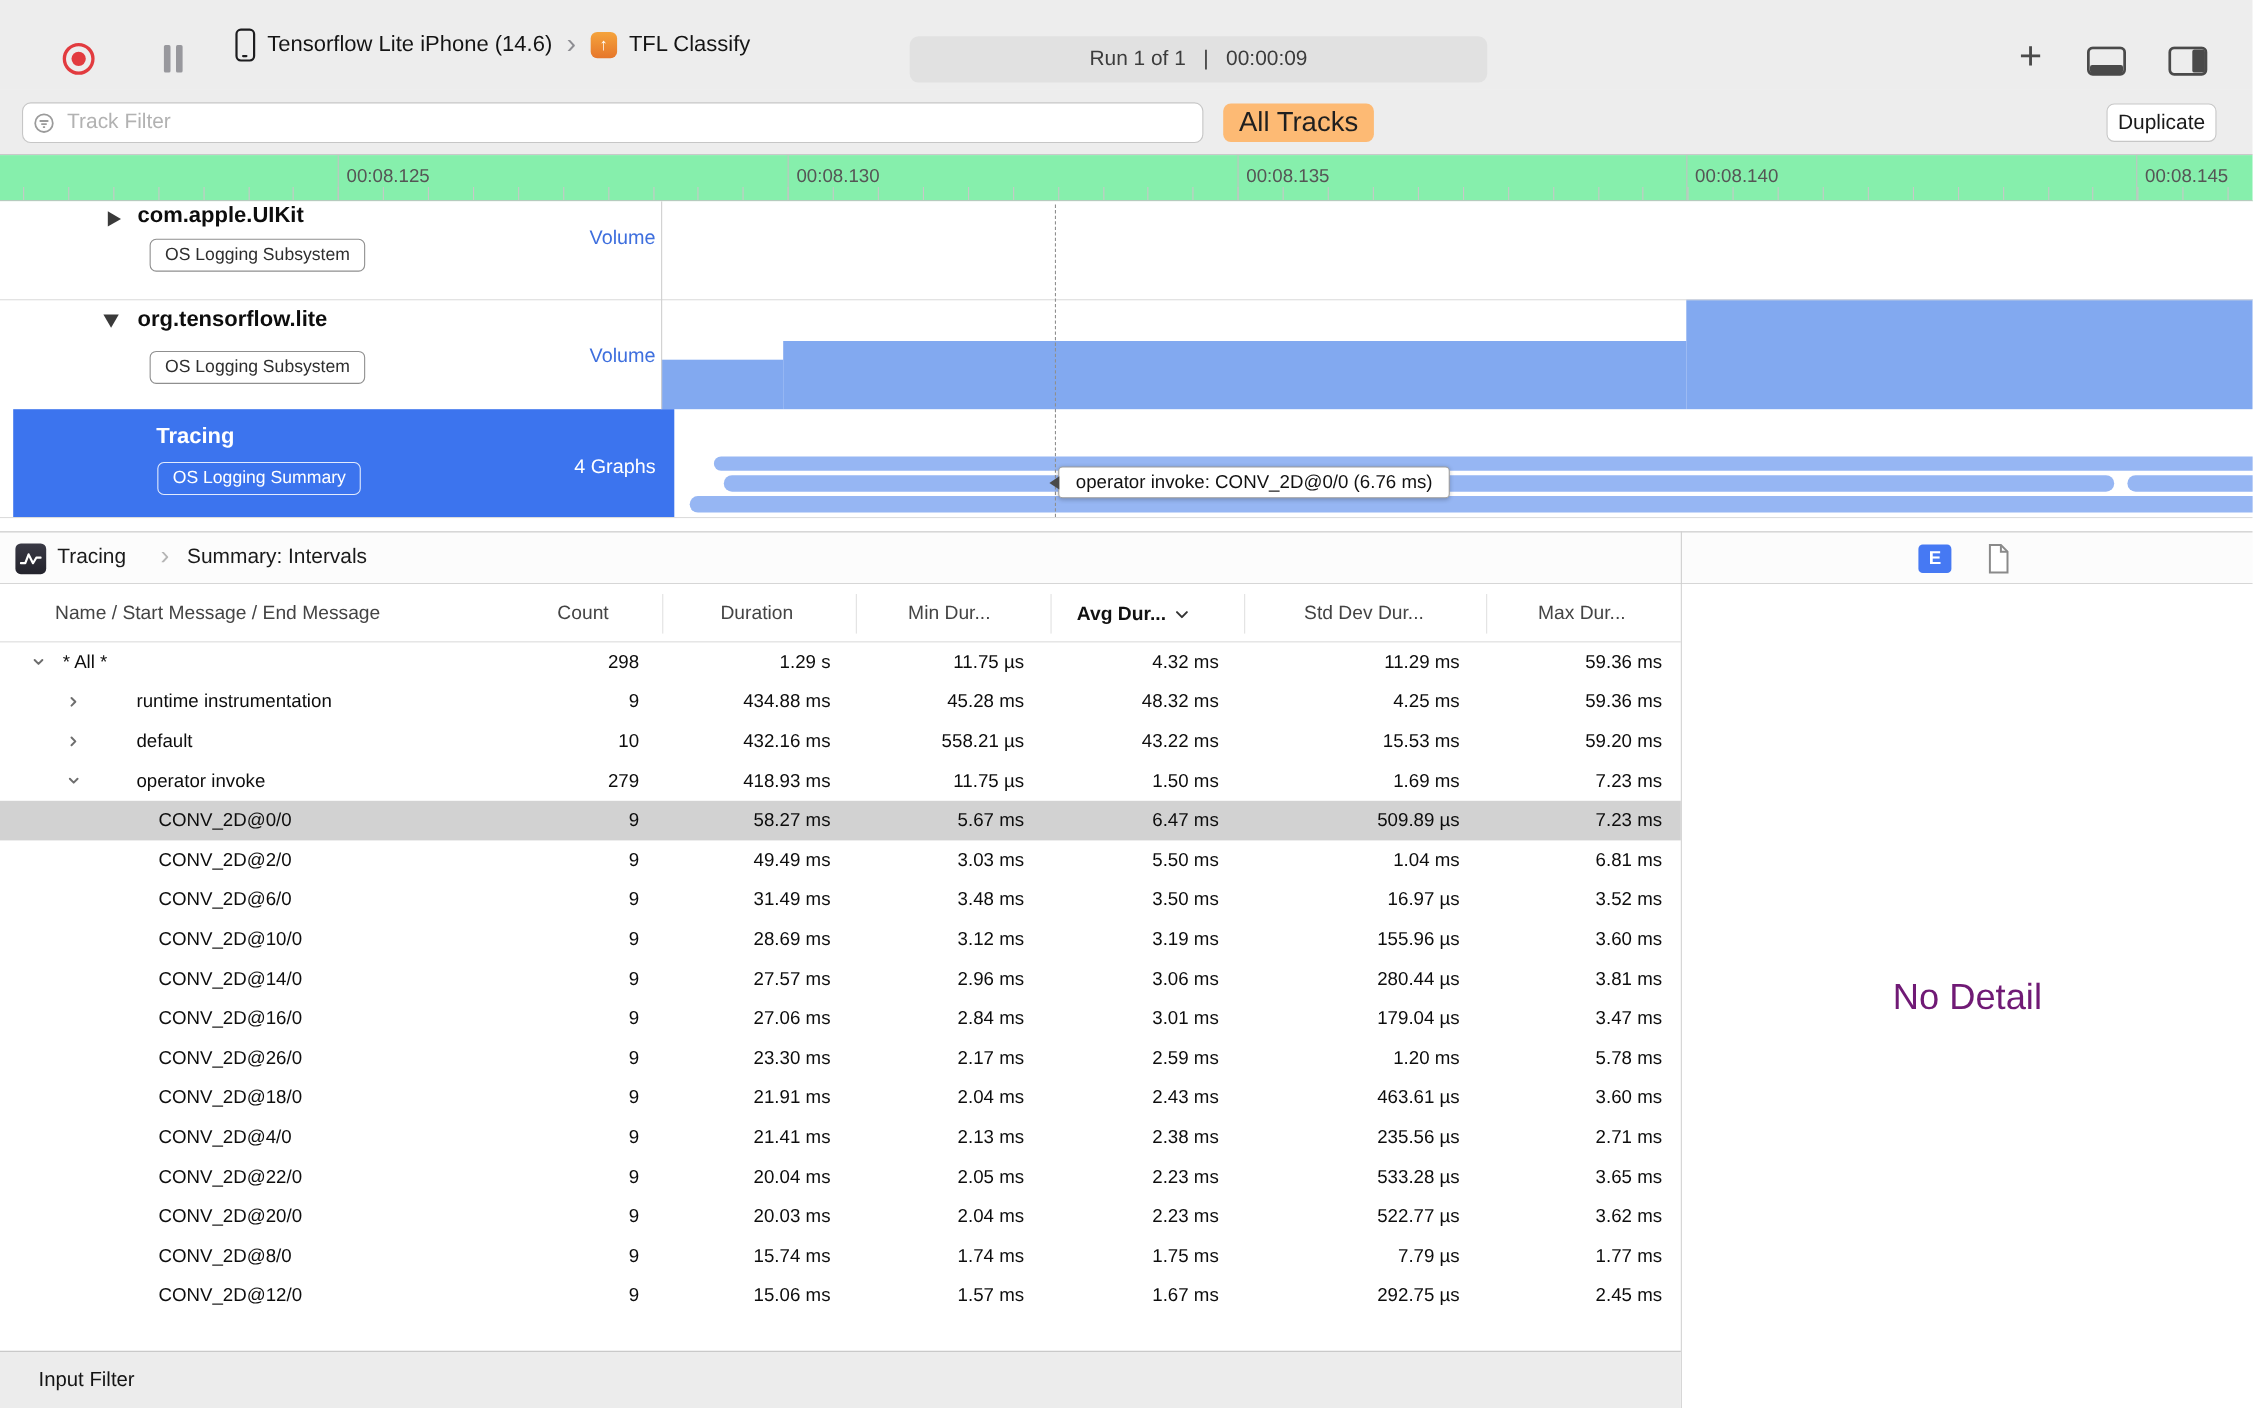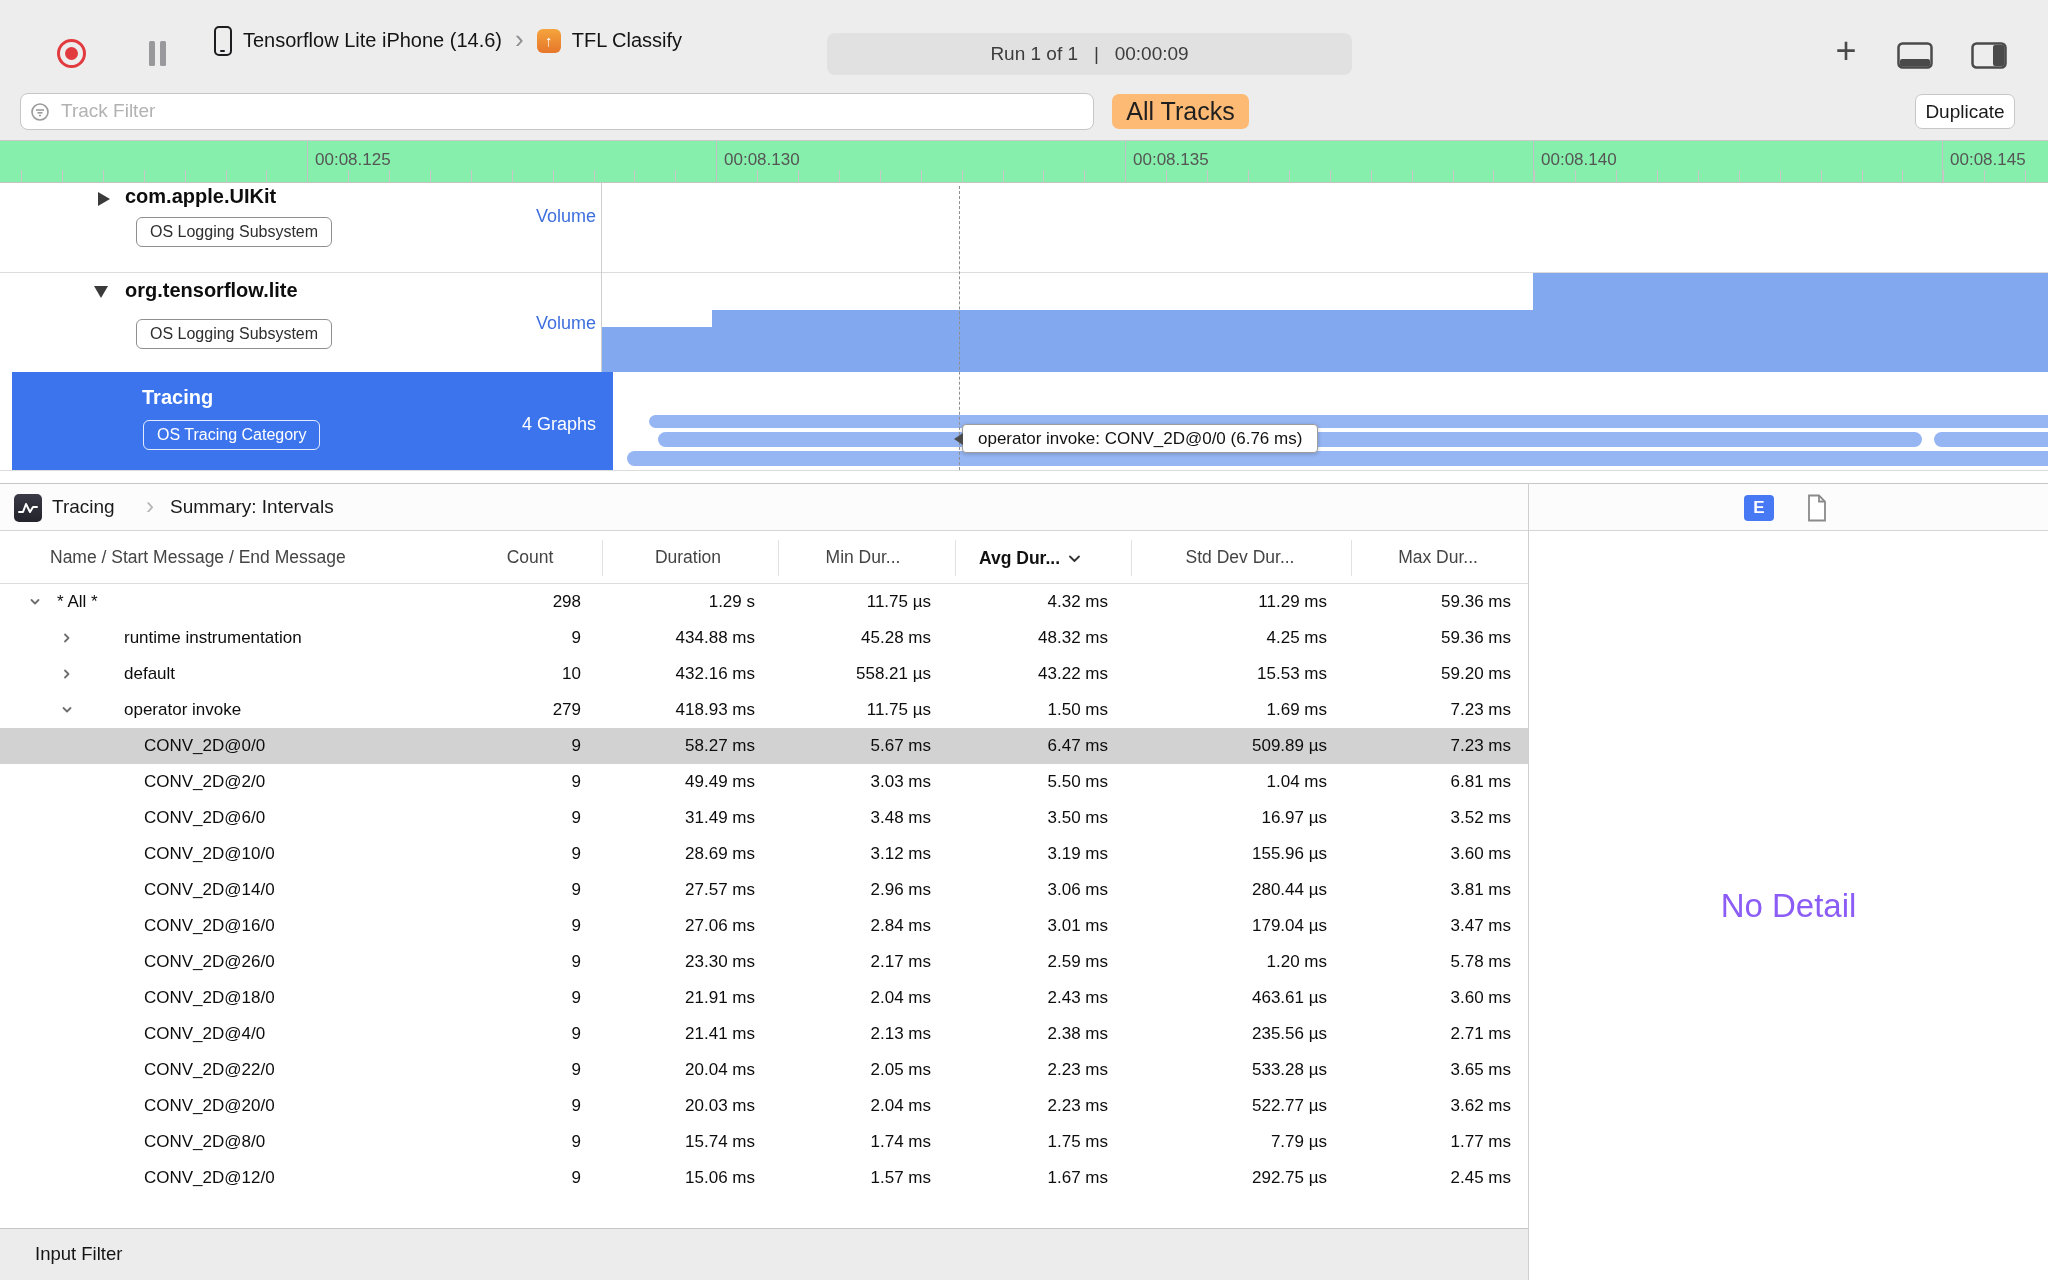--- a/index.html
+++ b/index.html
@@ -85,21 +85,21 @@
   #rows{position:absolute;left:0;top:584px;width:1528px}
   .trow{position:relative;width:1528px;height:36px;font-size:17px}
   .trow.selected{background:var(--selection-gray,#D2D2D2)}
   .row-chev{position:absolute;top:10px;width:14px;height:14px}
   .row-name{position:absolute;top:0;line-height:36px;white-space:nowrap;color:#0d0d0d}
   .row-num{position:absolute;top:0;line-height:36px;white-space:nowrap;color:#0d0d0d}
 
   
   #right-divider{position:absolute;left:1528px;top:483px;width:1px;height:797px;background:#cfcfcf}
   #no-detail-panel{position:absolute;left:1529px;top:531px;width:519px;height:749px;background:#fff;display:flex;align-items:center;justify-content:center}
-  #no-detail-panel span{font-size:33px;color:#8b5cf6}
+  #no-detail-panel span{font-size:33px;color:#701a75}
 
   
   #bottom-bar{position:absolute;left:0;top:1228px;width:1528px;height:52px;background:#ececec;border-top:1px solid #c6c6c6}
   #input-filter-label{position:absolute;left:35px;top:0;line-height:50px;font-size:18.5px;color:#141414}
   #detail-filter{position:absolute;left:170px;top:9px;width:480px;height:34px;background:#f4f4f4;border:1.5px solid #d0d0d0;border-radius:17px}
   #detail-filter .f-ic{position:absolute;left:11px;top:7px}
   #detail-filter input{position:absolute;left:40px;top:0;width:425px;height:31px;border:0;outline:none;background:transparent;font-size:18px;font-family:inherit;color:#222}
   #detail-filter input::placeholder{color:#a8a8a8}
 </style>
 </head>
@@ -231,21 +231,21 @@
       <span class="tmeta" style="top:41px">Volume</span>
     </div>
     <div id="graph2">
       <div class="vseg" style="left:0;width:111px;height:45px"></div>
       <div class="vseg" style="left:111px;width:821px;height:62px"></div>
       <div class="vseg" style="left:932px;width:515px;height:100px"></div>
     </div>
 
     <div class="tlabel" id="track3-label">
       <span class="tname" style="top:14px">Tracing</span>
-      <span class="tbadge" style="top:48px">OS Tracing Category</span>
+      <span class="tbadge" style="top:48px">OS Logging Summary</span>
       <span class="tmeta" style="top:42px">4 Graphs</span>
     </div>
     <div id="graph3">
       <div class="capsule" style="left:48px;top:43px;width:1410px;height:13px"></div>
       <div class="capsule" style="left:57px;top:60px;width:1264px;height:15px"></div>
       <div class="capsule" style="left:1333px;top:60px;width:125px;height:15px"></div>
       <div class="capsule" style="left:26px;top:79px;width:1432px;height:15px"></div>
     </div>
 
     <div class="hline" style="top:89px"></div>

